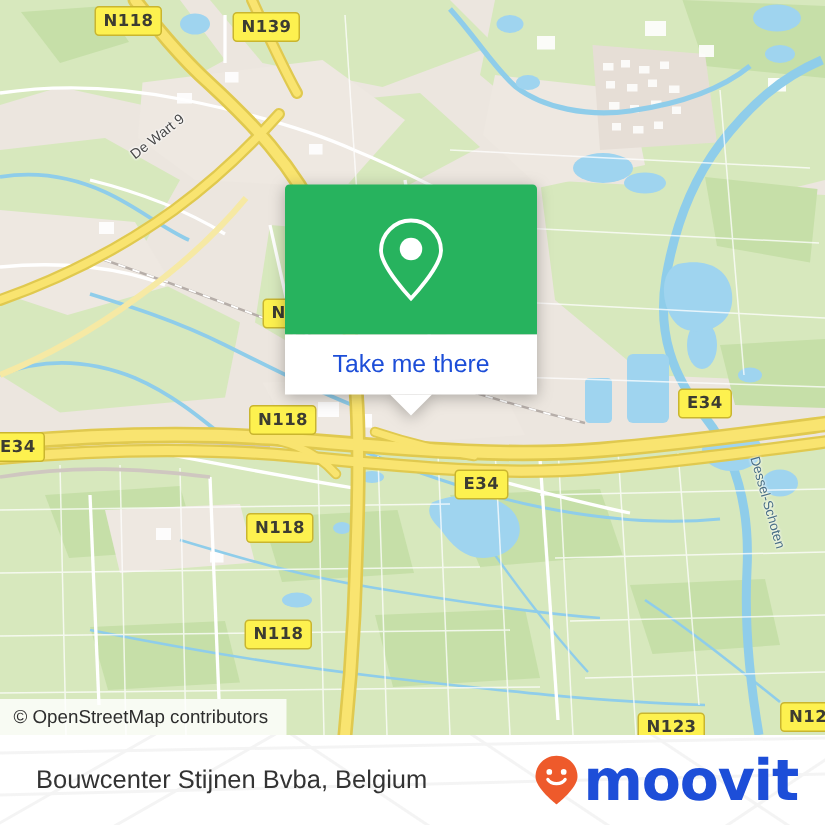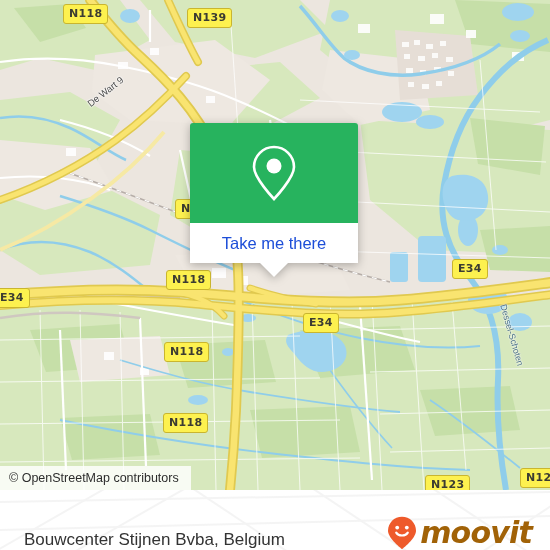--- a/index.html
+++ b/index.html
@@ -93,40 +93,39 @@
     border-left: 14px solid transparent;
     border-right: 14px solid transparent;
     border-top: 14px solid #ffffff;
   }
 
   
   .footer {
     position: absolute; left: 0; top: 490px;
     width: 550px; height: 60px;
     background: #ffffff;
-    display: flex; align-items: flex-end; justify-content: space-between;
+    display: flex; align-items: center; justify-content: space-between;
     padding: 0 18px 0 24px;
     overflow: hidden;
   }
   .footer-wm { position: absolute; inset: 0; opacity: 0.09; }
   .footer-title {
     position: relative;
     color: #333333;
     font-size: 17px;
     z-index: 2;
   }
   .logo { position: relative; display: flex; align-items: center; gap: 3px; z-index: 2; }
   .logo-word {
-    color: #a16207;
-    font-size: 30px;
+    color: #1d4ed8;
+    font-size: 38px;
     font-weight: bold;
     letter-spacing: -0.8px;
     line-height: 1;
     font-family: "DejaVu Sans", sans-serif;
-    font-style: italic;
   }
 </style>
 </head>
 <body>
 
 <div id="root">
 
   <div class="map">
 
     <svg class="map-bg" width="550" height="490" viewBox="0 0 550 490">
@@ -329,21 +328,21 @@
         <path d="M250,288 C268,294 290,300 316,304" stroke-width="4.5"></path>
       </g>
 
       <g stroke="#f6e9a4" stroke-width="4" fill="none">
         <path d="M0,250 C30,238 62,220 92,198 C120,178 144,156 164,132"></path>
       </g>
     </svg>
 
     <div id="shield-layer">
         <div class="shield" style="left: 63px; top: 4px;">N118</div>
-        <div class="shield" style="left: 155px; top: 8px; margin-left: 32px;">N139</div>
+        <div class="shield" style="left: 155px; top: 8px;">N139</div>
         <div class="shield" style="left: 175px; top: 199px;">N118</div>
         <div class="shield" style="left: 166px; top: 270px;">N118</div>
         <div class="shield" style="left: 452px; top: 259px;">E34</div>
         <div class="shield" style="left: -6px; top: 288px;">E34</div>
         <div class="shield" style="left: 303px; top: 313px;">E34</div>
         <div class="shield" style="left: 164px; top: 342px;">N118</div>
         <div class="shield" style="left: 163px; top: 413px;">N118</div>
         <div class="shield" style="left: 425px; top: 475px;">N123</div>
         <div class="shield" style="left: 520px; top: 468px;">N123</div>
       </div>

